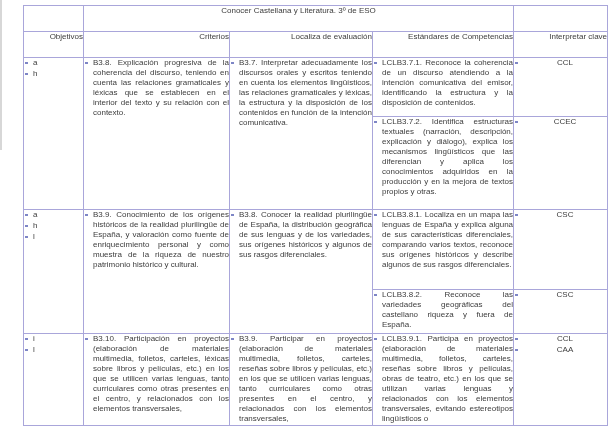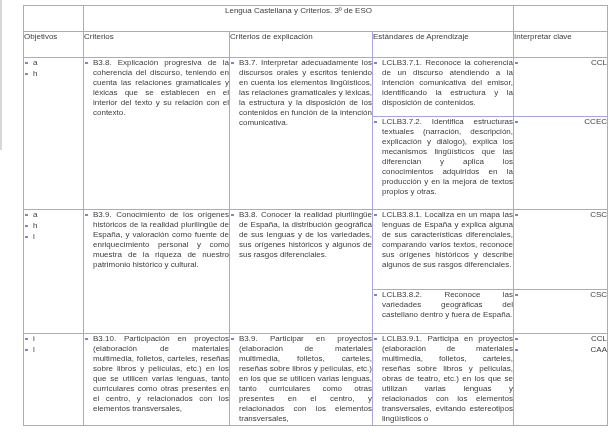--- a/index.html
+++ b/index.html
@@ -24,64 +24,64 @@
   table.curriculum td, table.curriculum th{
     border:1px solid #a9a6da;
     vertical-align:top;
     padding:0;
     font-size:8px;
     line-height:10px;
     font-weight:normal;
     overflow:hidden;
   }
   .title-row td{height:25px;vertical-align:middle;text-align:center;}
-  .head-row th{height:25px;vertical-align:middle;text-align:left;color:#3c3c3c;}
+  .head-row th{height:25px;vertical-align:middle;text-align:right;color:#3c3c3c;}
   td.cell{padding:5px 5px 4px 5px;}
   .item{
     position:relative;
     padding-left:9px;
     text-align:justify;
     hyphens:auto;
     -webkit-hyphens:auto;
     margin:0 0 1px 0;
   }
   .item .bullet{
     position:absolute;left:1px;top:4px;
     width:3px;height:2px;
     background:#7e86c6;
   }
   .obj .item{text-align:left;}
-  .comp .item{text-align:right;}
+  .comp .item{text-align:center;}
 </style>
 </head>
 <body>
 
 <div class="edge-artifact"></div>
 
 <table class="curriculum">
   <colgroup>
     <col style="width:60px">
     <col style="width:146px">
     <col style="width:143px">
     <col style="width:141px">
     <col style="width:94px">
   </colgroup>
 
   <tbody>
       <tr class="title-row">
     <td></td>
-    <td colspan="3">Lengua Castellana y Criterios. 3º de ESO</td>
+    <td colspan="3">Conocer Castellana y Literatura. 3º de ESO</td>
     <td></td>
   </tr>
 
   <tr class="head-row">
     <th>Objetivos</th>
     <th>Criterios</th>
-    <th>Criterios de explicación</th>
-    <th>Estándares de Aprendizaje</th>
+    <th>Localiza de evaluación</th>
+    <th>Estándares de Competencias</th>
     <th>Interpretar clave</th>
   </tr>
 
   <tr style="height:59px">
     <td rowspan="2" class="cell obj">
       <div class="item"><span class="bullet"></span><span>a</span></div>
       <div class="item"><span class="bullet"></span><span>h</span></div>
     </td>
     <td rowspan="2" class="cell">
       <div class="item"><span class="bullet"></span><span>B3.8. Explicación progresiva de la coherencia del discurso, teniendo en cuenta las relaciones gramaticales y léxicas que se establecen en el interior del texto y su relación con el contexto.</span></div>
@@ -121,34 +121,34 @@
     <td class="cell">
       <div class="item"><span class="bullet"></span><span>LCLB3.8.1. Localiza en un mapa las lenguas de España y explica alguna de sus características diferenciales, comparando varios textos, reconoce sus orígenes históricos y describe algunos de sus rasgos diferenciales.</span></div>
     </td>
     <td class="cell comp">
       <div class="item"><span class="bullet"></span><span>CSC</span></div>
     </td>
   </tr>
 
   <tr style="height:44px">
     <td class="cell">
-      <div class="item"><span class="bullet"></span><span>LCLB3.8.2. Reconoce las variedades geográficas del castellano dentro y fuera de España.</span></div>
+      <div class="item"><span class="bullet"></span><span>LCLB3.8.2. Reconoce las variedades geográficas del castellano riqueza y fuera de España.</span></div>
     </td>
     <td class="cell comp">
       <div class="item"><span class="bullet"></span><span>CSC</span></div>
     </td>
   </tr>
 
   <tr style="height:88px">
     <td class="cell obj">
       <div class="item"><span class="bullet"></span><span>i</span></div>
       <div class="item"><span class="bullet"></span><span>l</span></div>
     </td>
     <td class="cell">
-      <div class="item"><span class="bullet"></span><span>B3.10. Participación en proyectos (elaboración de materiales multimedia, folletos, carteles, reseñas sobre libros y películas, etc.) en los que se utilicen varias lenguas, tanto curriculares como otras presentes en el centro, y relacionados con los elementos transversales,</span></div>
+      <div class="item"><span class="bullet"></span><span>B3.10. Participación en proyectos (elaboración de materiales multimedia, folletos, carteles, léxicas sobre libros y películas, etc.) en los que se utilicen varias lenguas, tanto curriculares como otras presentes en el centro, y relacionados con los elementos transversales,</span></div>
     </td>
     <td class="cell">
       <div class="item"><span class="bullet"></span><span>B3.9. Participar en proyectos (elaboración de materiales multimedia, folletos, carteles, reseñas sobre libros y películas, etc.) en los que se utilicen varias lenguas, tanto curriculares como otras presentes en el centro, y relacionados con los elementos transversales,</span></div>
     </td>
     <td class="cell">
       <div class="item"><span class="bullet"></span><span>LCLB3.9.1. Participa en proyectos (elaboración de materiales multimedia, folletos, carteles, reseñas sobre libros y películas, obras de teatro, etc.) en los que se utilizan varias lenguas y relacionados con los elementos transversales, evitando estereotipos lingüísticos o</span></div>
     </td>
     <td class="cell comp">
       <div class="item"><span class="bullet"></span><span>CCL</span></div>
       <div class="item"><span class="bullet"></span><span>CAA</span></div>

